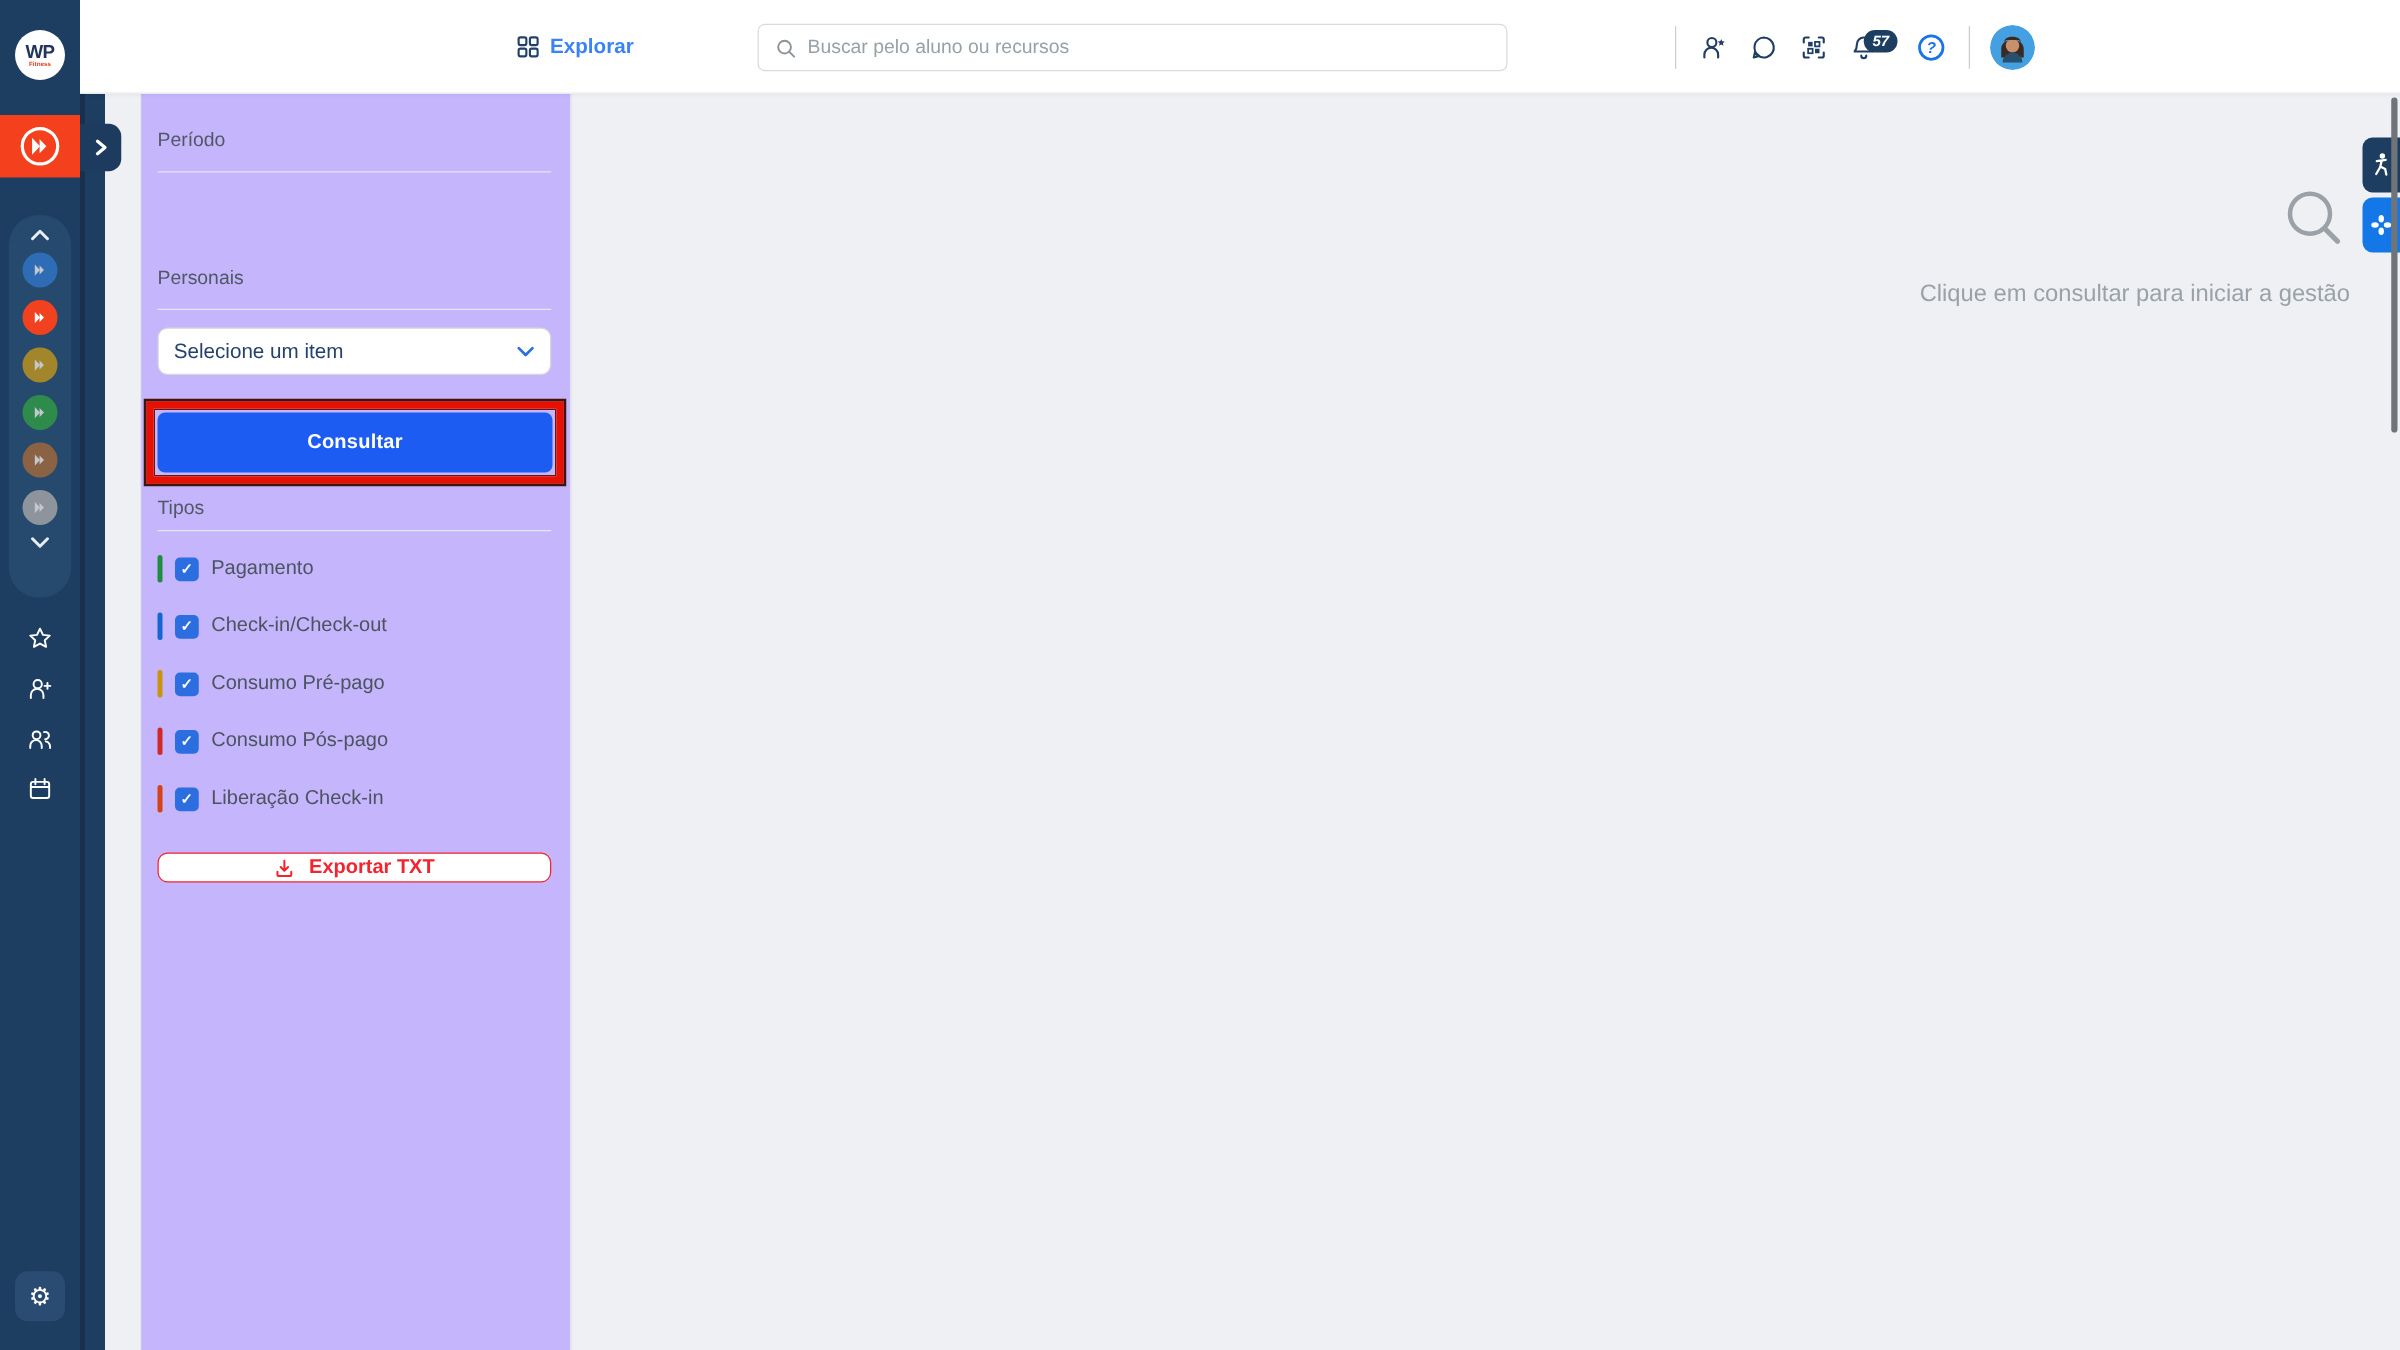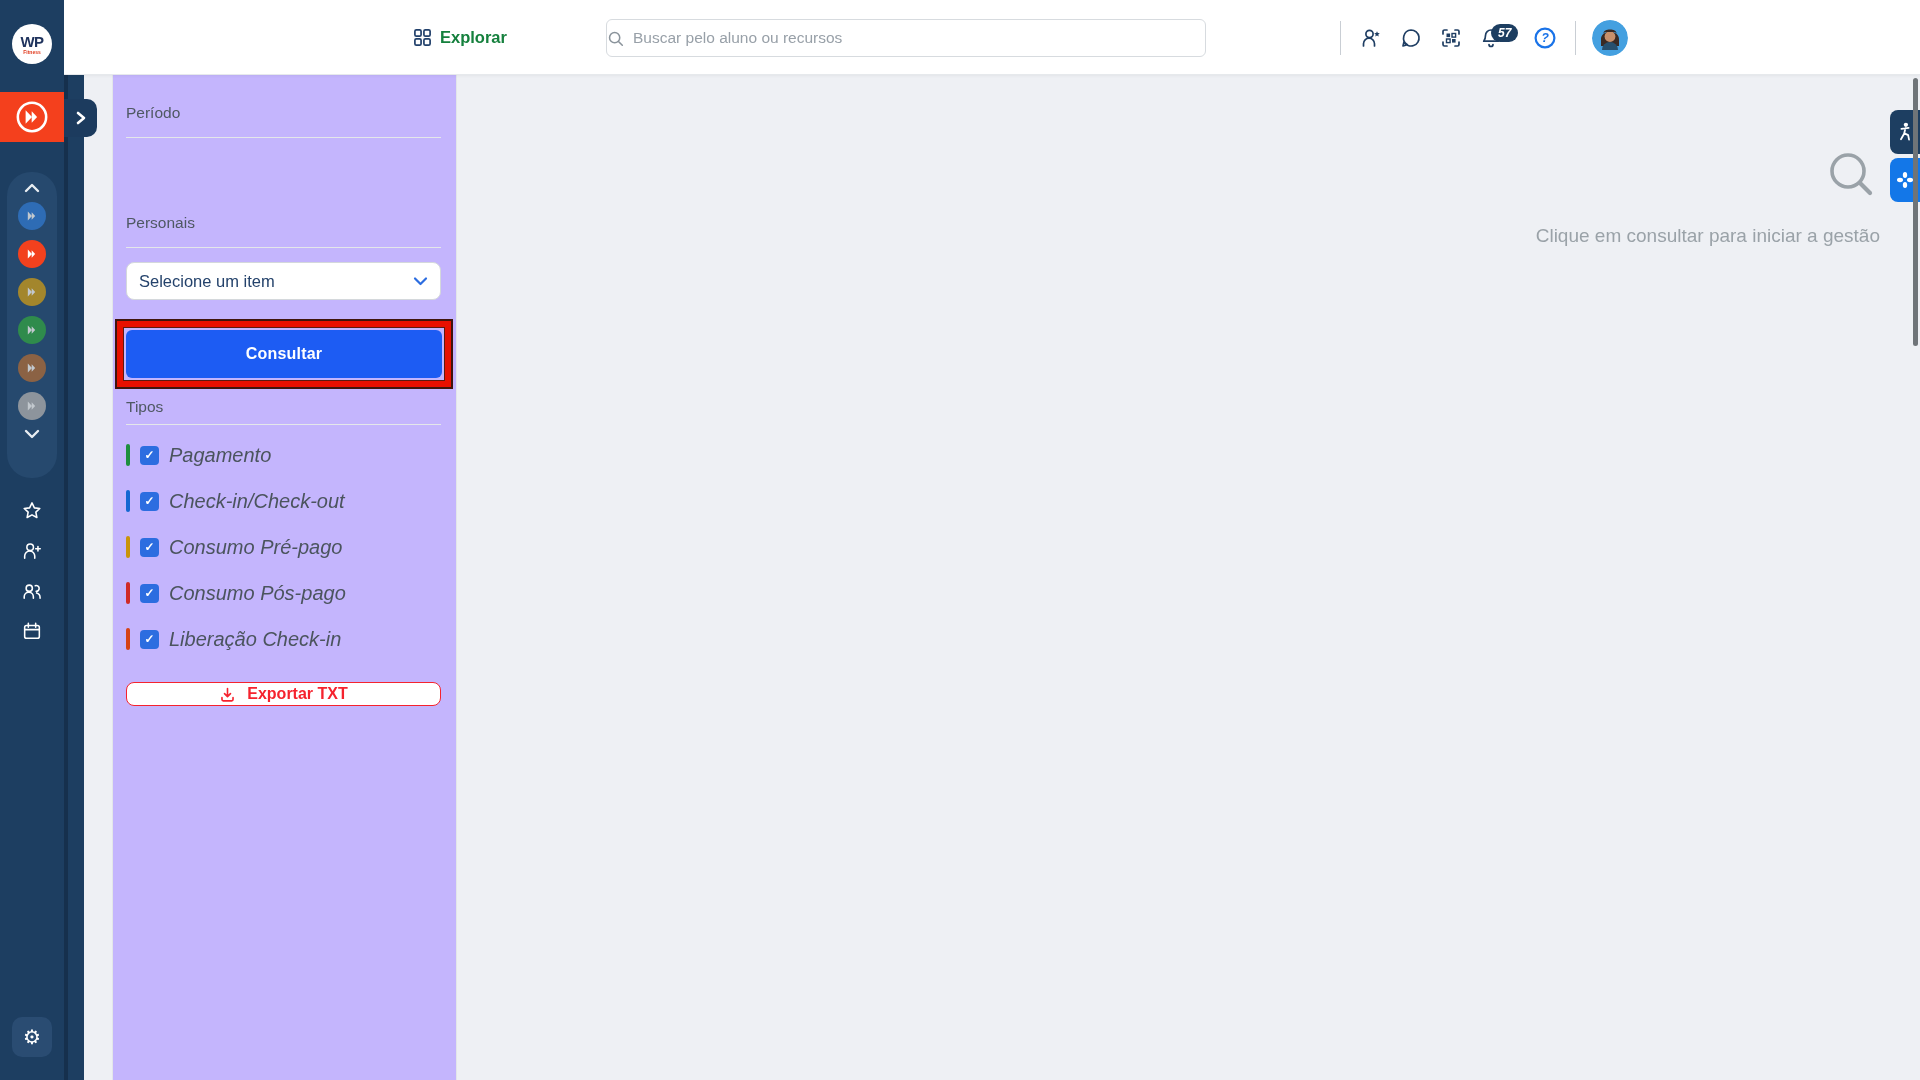--- a/index.html
+++ b/index.html
@@ -37,25 +37,25 @@
   .subnav-strip { position:absolute; left:64px; top:75px; width:20px; bottom:0;
     background:#1d3e61; border-left:4px solid #16304d; z-index:20; }
   .expand-tab { position:absolute; left:64px; top:99px; width:33px; height:38px;
     background:#1c3b5e; border-radius:0 10px 10px 0; z-index:21; display:flex;
     align-items:center; justify-content:center; cursor:pointer; }
 
   
   .header { position:absolute; left:64px; top:0; right:0; height:75px; background:#fff;
     border-bottom:1px solid #e6e9ec; box-shadow:0 1px 3px rgba(0,0,0,.05); z-index:25; }
   .explore { position:absolute; left:349px; top:0; height:75px; display:flex;
-    align-items:center; gap:8px; color:#15803d; font-weight:bold; font-size:16.5px;
+    align-items:center; gap:8px; color:#3b82f6; font-weight:bold; font-size:16.5px;
     cursor:pointer; }
   .search-box { position:absolute; left:542px; top:19px; width:600px; height:38px;
     border:1px solid #d7dbdf; border-radius:6px; background:#fff; display:flex;
-    align-items:center; gap:9px; }
+    align-items:center; padding-left:13px; gap:9px; }
   .search-box input { border:none; outline:none; flex:1; font-size:15.5px;
     font-family:"Liberation Sans",sans-serif; color:#33414e; background:transparent; }
   .search-box input::placeholder { color:#98a0a8; }
   .header-right { position:absolute; left:1266px; top:0; height:75px; display:flex;
     align-items:center; }
   .hicon { width:40px; height:40px; display:flex; align-items:center;
     justify-content:center; color:#1f3e63; cursor:pointer; position:relative;font-style:italic; }
   .hicon svg { width:24px; height:24px; }
   .vdiv { width:1px; height:34px; background:#c9ced4; margin:0 10px; }
   .badge { position:absolute; top:6px; left:20px; background:#1d3e61; color:#fff;
@@ -87,21 +87,21 @@
     letter-spacing:.2px; }
 
   .type-row { position:absolute; left:13px; height:26px; display:flex;
     align-items:center; gap:10px; cursor:pointer; }
   .type-bar { width:4px; height:22px; border-radius:2px; }
   .t0{background:#1e8e3e;} .t1{background:#1467d2;} .t2{background:#c9940a;}
   .t3{background:#cf2a27;} .t4{background:#d54215;}
   .checkbox { width:19px; height:19px; background:#2c6de0; border-radius:4px;
     display:flex; align-items:center; justify-content:center; color:#fff;
     font-size:12px; font-weight:bold; }
-  .type-label { font-size:20px; color:#4b545e;font-style:italic; }
+  .type-label { font-size:16px; color:#4b545e; }
 
   .export-btn { position:absolute; left:13px; right:15px; top:607px; height:24px;
     background:#fff; border:1px solid #f5232e; border-radius:8px; color:#f5232e;
     font-weight:bold; font-size:16px; font-family:"Liberation Sans",sans-serif;
     display:flex; align-items:center; justify-content:center; gap:11px; cursor:pointer; }
 
   .empty-state { position:absolute; left:375px; right:40px; top:0; bottom:0;
     display:flex; flex-direction:column; align-items:flex-end; padding-top:72px;
     color:#9aa2a8; }
   .empty-state .msg { margin-top:22px; font-size:19px; }

